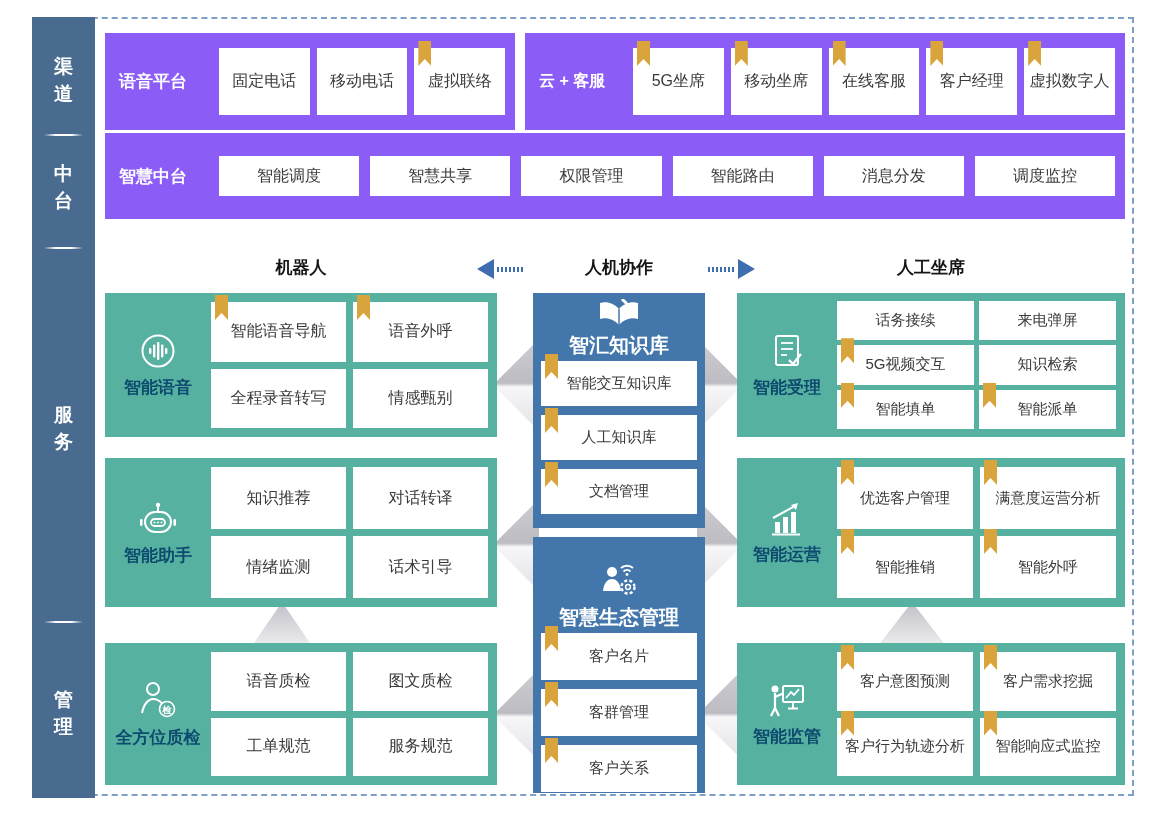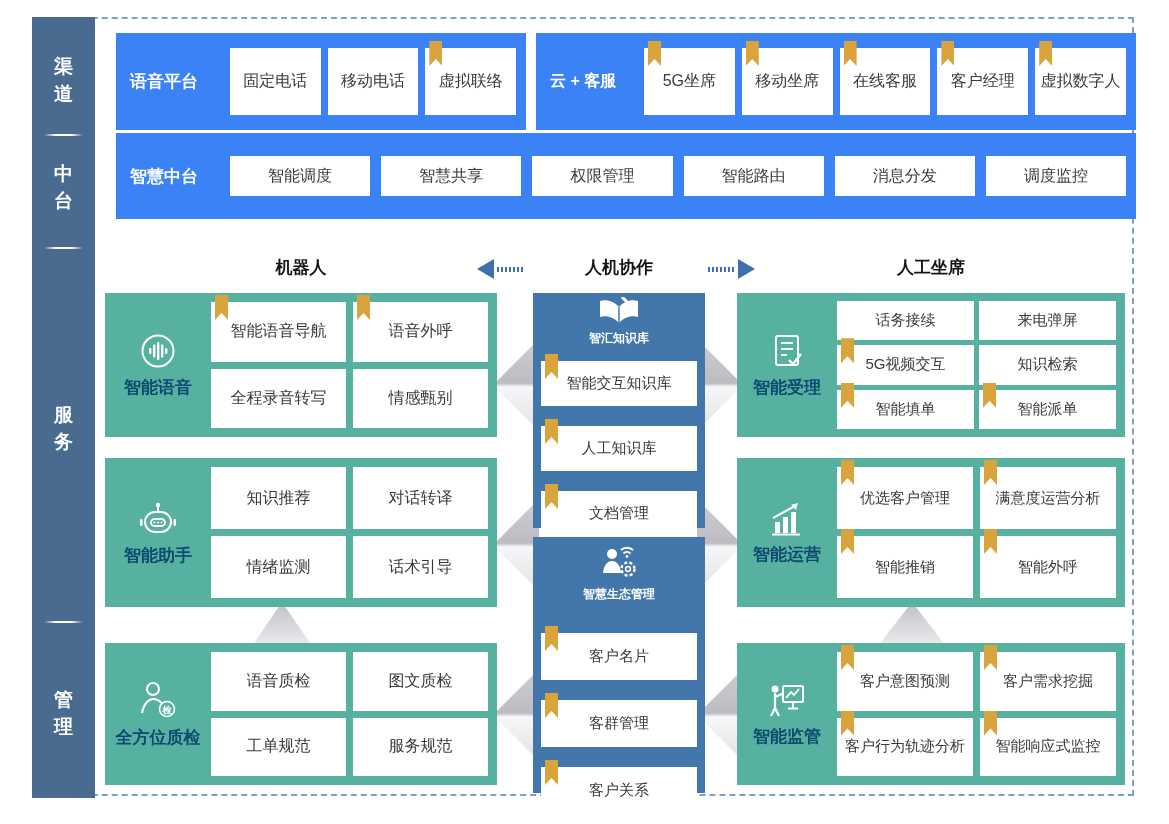--- a/index.html
+++ b/index.html
@@ -11,21 +11,21 @@
   
   .sidebar{position:absolute;left:32px;top:17px;width:63px;height:781px;background:#4a6b90;z-index:3;}
   .side-label{position:absolute;left:50%;transform:translateX(-50%);width:21px;
               color:#fff;font-weight:bold;font-size:19px;line-height:27px;
               text-align:center;word-break:break-all;}
   .side-div{position:absolute;left:12px;width:39px;height:2px;border-radius:2px;
             background:linear-gradient(90deg,rgba(255,255,255,0),#fff 30%,#fff 70%,rgba(255,255,255,0));}
 
   
   .panel{position:absolute;display:flex;align-items:center;z-index:2;box-sizing:border-box;}
-  .blue{background:#3b82f6;margin-left:11px;}
+  .blue{background:#8b5cf6;}
   .teal{background:#57b1a1;}
   .p-title{flex:0 0 92px;color:#fff;font-weight:bold;font-size:17px;padding-left:14px;}
   .h-items{flex:1;display:flex;gap:7px;align-items:center;padding:0 10px 0 8px;}
   .row-item{flex:1;height:67px;background:#fff;position:relative;display:flex;
             align-items:center;justify-content:center;font-size:16px;color:#3a3a3a;}
   #middle-platform .row-item{height:40px;}
   #middle-platform .h-items{gap:11px;}
 
   
   .p-side{flex:0 0 106px;display:flex;flex-direction:column;align-items:center;
@@ -33,25 +33,25 @@
   .p-grid{flex:1;display:grid;grid-template-columns:1fr 1fr;gap:7px;
           padding:9px 9px 9px 0;height:100%;box-sizing:border-box;}
   .p-grid.rows3{gap:5px;padding:8px 9px 8px 0;}
   .g-item{background:#fff;position:relative;display:flex;align-items:center;
           justify-content:center;font-size:16px;color:#3a3a3a;}
   .rows3 .g-item{font-size:15px;}
   #supervision .g-item{font-size:15px;}
 
   
   .m-panel{position:absolute;left:533px;width:172px;background:#4377ab;z-index:2;box-sizing:border-box;}
-  .m-head{display:flex;flex-direction:column;align-items:center;justify-content:flex-start;
-          gap:3px;color:#fff;font-weight:bold;font-size:12px;}
+  .m-head{display:flex;flex-direction:column;align-items:center;justify-content:flex-end;
+          gap:3px;color:#fff;font-weight:bold;font-size:20px;}
   #knowledge-base .m-head{height:62px;padding-top:4px;}
   #eco-management .m-head{height:88px;padding-top:6px;}
-  .m-list{display:flex;flex-direction:column;gap:20px;padding:2px 8px 8px;}
+  .m-list{display:flex;flex-direction:column;gap:9px;padding:2px 8px 8px;}
   .m-item{height:45px;background:#fff;position:relative;display:flex;align-items:center;
           justify-content:center;font-size:15px;color:#3a3a3a;}
   #eco-management .m-item{height:47px;}
 
   
   .bm{position:absolute;top:-7px;left:4px;width:13px;height:25px;background:#d9a43c;
       clip-path:polygon(0 0,100% 0,100% 100%,50% 72%,0 100%);z-index:4;}
 
   
   .collab-label{position:absolute;top:252px;height:32px;line-height:32px;font-size:17px;

